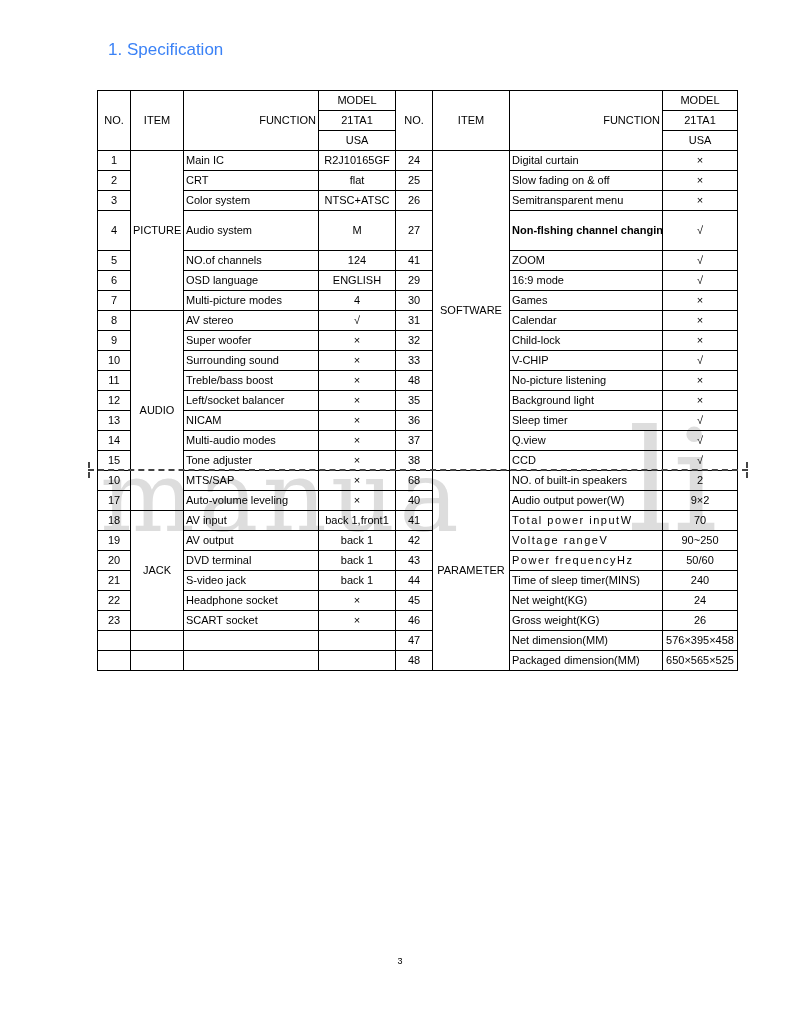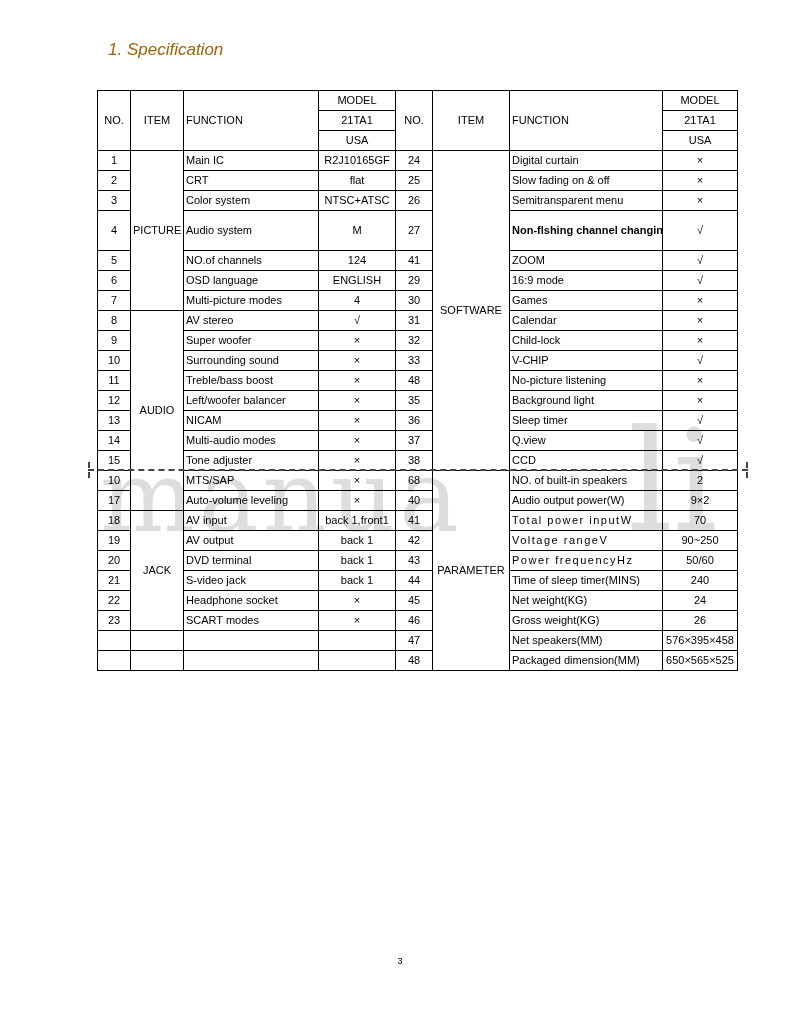--- a/index.html
+++ b/index.html
@@ -1,31 +1,31 @@
 <!DOCTYPE html>
 <html><head>
 <meta charset="utf-8">
 <style>
   html,body{margin:0;padding:0;background:#fff;}
   .page{position:relative;width:800px;height:1036px;background:#ffffff;overflow:hidden;
         font-family:"Liberation Sans", sans-serif;color:#000;}
-  .title{position:absolute;left:108px;top:40px;font-size:17px;color:#a16207;font-style:italic;}
+  .title{position:absolute;left:108px;top:40px;font-size:17px;color:#3b82f6;}
   .watermark{position:absolute;z-index:0;color:#c7c7c7;opacity:.6;
              font-family:"DejaVu Serif", serif;}
   .wm-a{position:absolute;left:100px;top:438px;font-size:100px;letter-spacing:4px;}
   .wm-b{position:absolute;left:628px;top:400px;font-size:140px;}
   table.spec{position:absolute;left:97px;top:90px;width:640px;z-index:1;
              border-collapse:collapse;table-layout:fixed;background:transparent;}
   table.spec td{border:1px solid #000;padding:0 2px;font-size:11px;line-height:1.15;
                 overflow:hidden;white-space:nowrap;vertical-align:middle;}
   table.spec tr{height:20px;}
   table.spec tr.tall{height:40px;}
   .c-no,.c-val,.c-item{text-align:center;}
   .c-fn{text-align:left;padding-left:3px;}
-  .center{text-align:left;}
+  .center{text-align:right;}
   .hdr-item{font-size:8px;margin-left:48px;}
   .small{font-size:9px;}
   .spaced{font-size:11.5px;letter-spacing:1.5px;}
   .wrapjust{white-space:normal;text-align:justify;line-height:1.6;font-weight:bold;}
   .dashline{position:absolute;left:88px;top:469px;width:660px;height:0;
             border-top:2px dashed #444;z-index:2;}
   .dashtick-l{position:absolute;left:88px;top:462px;height:16px;width:0;
               border-left:2px dashed #444;z-index:2;}
   .dashtick-r{position:absolute;left:746px;top:462px;height:16px;width:0;
               border-left:2px dashed #444;z-index:2;}
@@ -172,21 +172,21 @@
         <td class="c-no">11</td>
         <td class="c-fn">Treble/bass boost</td>
         <td class="c-val">×</td>
         <td class="c-no">48</td>
         <td class="c-fn">No-picture listening</td>
         <td class="c-val">×</td>
       </tr>
 
       <tr>
         <td class="c-no">12</td>
-        <td class="c-fn">Left/woofer balancer</td>
+        <td class="c-fn">Left/socket balancer</td>
         <td class="c-val">×</td>
         <td class="c-no">35</td>
         <td class="c-fn">Background light</td>
         <td class="c-val">×</td>
       </tr>
 
       <tr>
         <td class="c-no">13</td>
         <td class="c-fn">NICAM</td>
         <td class="c-val">×</td>
@@ -273,34 +273,34 @@
         <td class="c-no">22</td>
         <td class="c-fn">Headphone socket</td>
         <td class="c-val">×</td>
         <td class="c-no">45</td>
         <td class="c-fn">Net weight(KG)</td>
         <td class="c-val">24</td>
       </tr>
 
       <tr>
         <td class="c-no">23</td>
-        <td class="c-fn">SCART modes</td>
+        <td class="c-fn">SCART socket</td>
         <td class="c-val">×</td>
         <td class="c-no">46</td>
         <td class="c-fn">Gross weight(KG)</td>
         <td class="c-val">26</td>
       </tr>
 
       <tr>
         <td class="c-no"></td>
         <td class="c-item"></td>
         <td class="c-fn"></td>
         <td class="c-val"></td>
         <td class="c-no">47</td>
-        <td class="c-fn">Net speakers(MM)</td>
+        <td class="c-fn">Net dimension(MM)</td>
         <td class="c-val">576×395×458</td>
       </tr>
 
       <tr>
         <td class="c-no"></td>
         <td class="c-item"></td>
         <td class="c-fn"></td>
         <td class="c-val"></td>
         <td class="c-no">48</td>
         <td class="c-fn">Packaged dimension(MM)</td>

